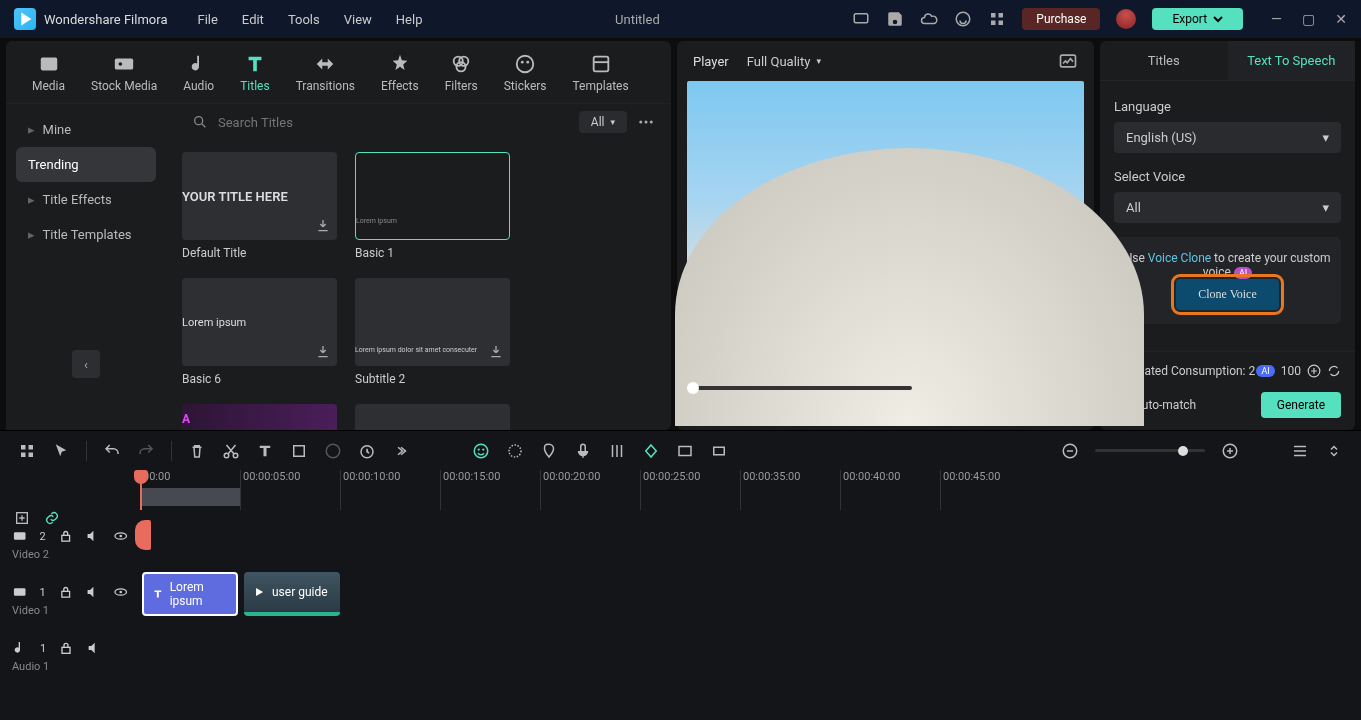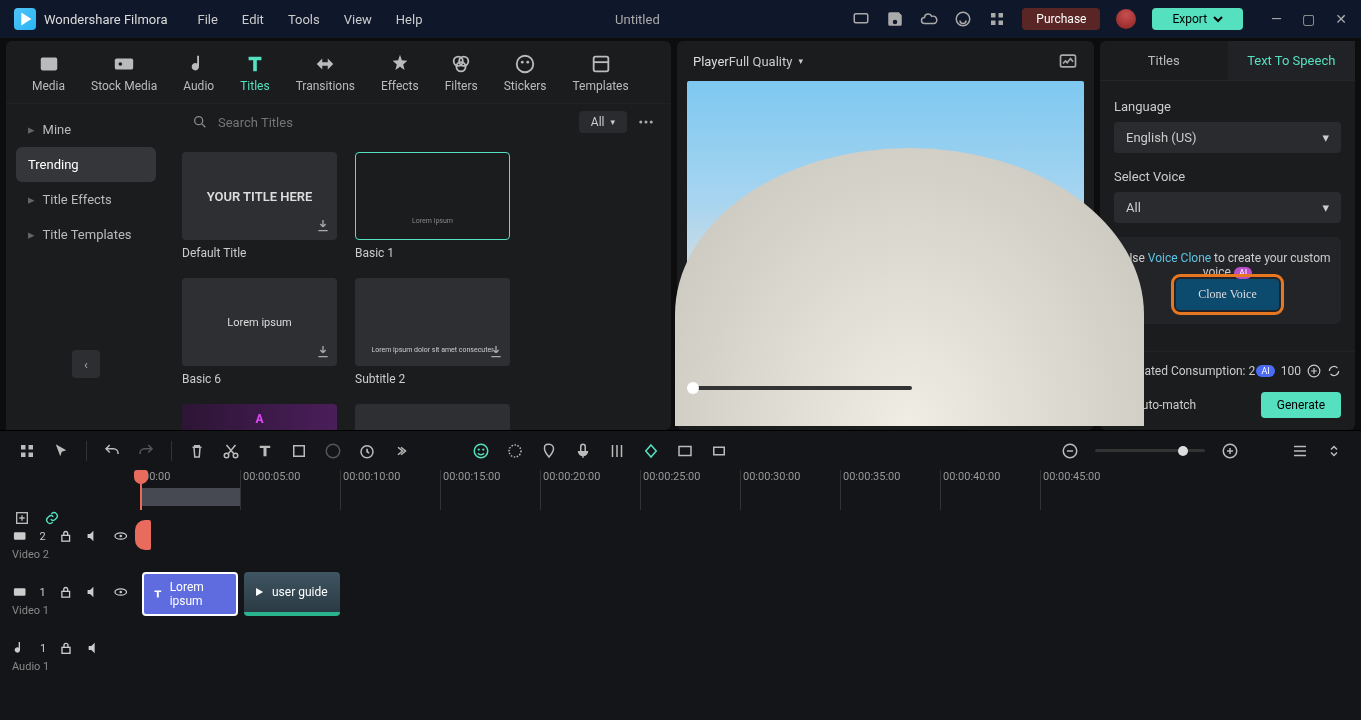--- a/index.html
+++ b/index.html
@@ -33,27 +33,27 @@
 .collapse-bar { width:28px; height:28px; background:#2d2e31; border-radius:4px; display:flex; align-items:center; justify-content:center; color:#aaa; cursor:pointer; margin:8px auto 0; }
 
 .browse { flex:1; padding:4px 16px 0 16px; overflow:hidden; }
 .searchrow { display:flex; align-items:center; gap:10px; margin-bottom:16px; }
 .search { flex:1; display:flex; align-items:center; gap:10px; padding:6px 10px; border-radius:6px; color:#888; }
 .search input { flex:1; background:transparent; border:none; color:#ccc; outline:none; font-size:13px; }
 .filter { background:#2a2b2e; padding:4px 12px; border-radius:4px; display:flex; align-items:center; gap:6px; color:#ccc; cursor:pointer; font-size:12px; }
 
 .thumbs { display:flex; flex-wrap:wrap; gap:18px; }
 .thumb { width:155px; }
-.thumb .box { width:155px; height:88px; background:#2d2f33; border-radius:4px; display:flex; align-items:center; justify-content:center; color:#ddd; font-size:12px; position:relative; }
+.thumb .box { width:155px; height:88px; background:#2d2f33; border-radius:4px; display:flex; align-items:center; color:#ddd; font-size:12px; position:relative; }
 .thumb.sel .box { border:1px solid #55E0C0; background:#1b1c1e; }
 .thumb .lbl { margin-top:6px; color:#ccc; font-size:12px; }
 .dl-ico { position:absolute; right:6px; bottom:6px; width:16px; height:16px; fill:#aaa; }
 
 .preview { flex:1; margin:3px 6px 0 6px; background:#1b1c1e; border-radius:6px; display:flex; flex-direction:column; }
-.prev-head { display:flex; align-items:center; padding:10px 16px; }
+.prev-head { display:flex; align-items:center; padding:10px 16px; gap:18px; }
 .prev-body { flex:1; margin:0 10px; background:linear-gradient(180deg,#7EC8F0 0%,#A8D5F0 42%,#d5dde0 68%,#c2c6c8 100%); border-radius:2px; position:relative; }
 .prev-dome { position:absolute; left:-3%; bottom:-18%; width:118%; height:95%; background:radial-gradient(ellipse at 50% 100%,#f0ede4 0%,#d4d1c8 65%,#c4c3bb 100%); border-radius:50%/60% 60% 0 0; }
 .prev-foot { padding:8px 16px 6px; }
 .seek { display:flex; align-items:center; gap:12px; color:#aaa; font-size:12px; }
 .seek .track { flex:1; height:4px; background:#333; border-radius:3px; position:relative; }
 .seek .thumb-dot { position:absolute; left:0; top:50%; width:12px; height:12px; background:#fff; border-radius:50%; transform:translate(-50%,-50%); }
 .previewctl { display:flex; align-items:center; gap:18px; margin-top:10px; color:#bbb; }
 .previewctl svg { width:18px; height:18px; fill:#bbb; cursor:pointer; }
 
 .rightpanel { width:255px; margin:3px 6px 0 0; background:#1b1c1e; border-radius:6px; display:flex; flex-direction:column; }
@@ -573,21 +573,20 @@
   <div class="tracks">
     <div class="ruler">
       <div class="selband"></div>
       <div class="playhead"></div>
       <div class="tick">00:00</div>
       <div class="tick">00:00:05:00</div>
       <div class="tick">00:00:10:00</div>
       <div class="tick">00:00:15:00</div>
       <div class="tick">00:00:20:00</div>
       <div class="tick">00:00:25:00</div>
-      <div class="tick">00:00:30:00</div>
       <div class="tick">00:00:35:00</div>
       <div class="tick">00:00:40:00</div>
       <div class="tick">00:00:45:00</div>
     </div>
     <div class="lane">
       <div style="position:absolute;left:-5px;top:10px;width:16px;height:30px;background:#E86B5E;border-radius:10px 2px 2px 10px"></div>
     </div>
     <div class="lane">
       <div class="clip title">
           <svg viewBox="0 0 24 24">

